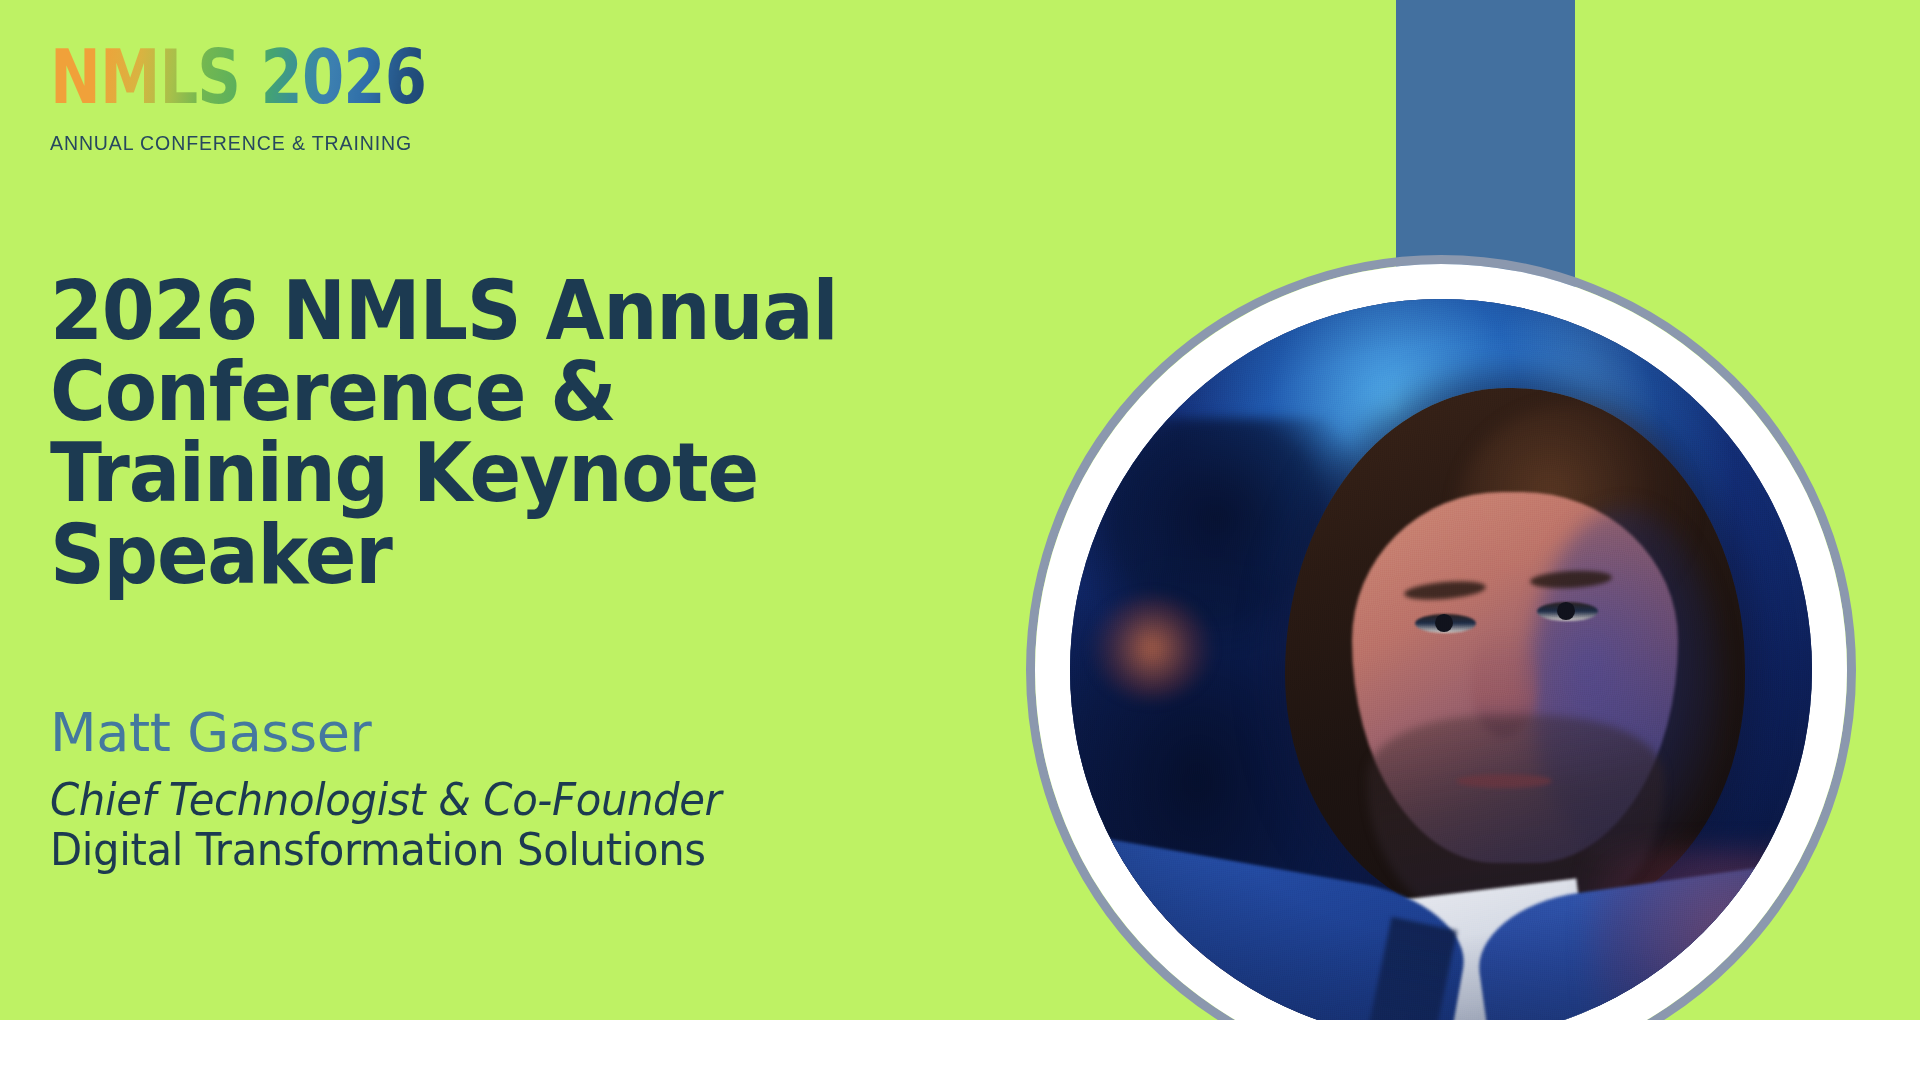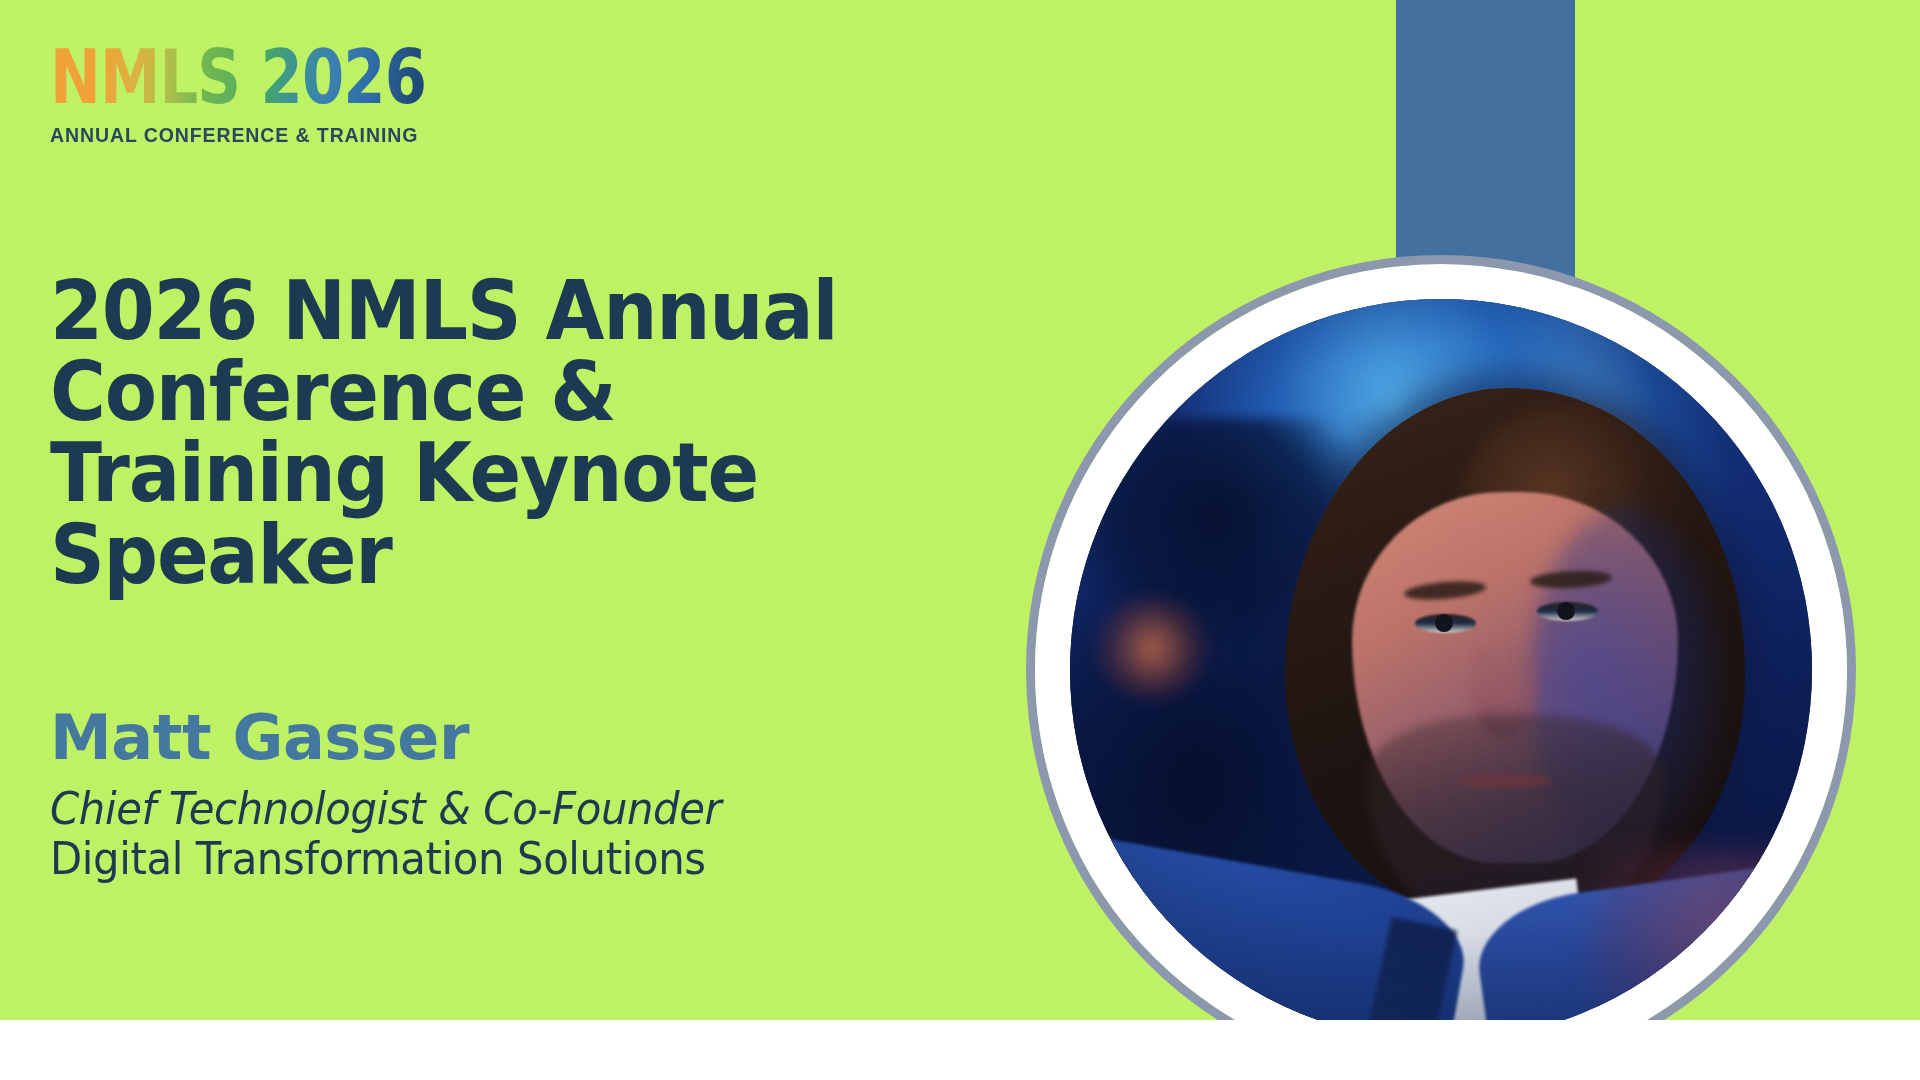--- a/index.html
+++ b/index.html
@@ -63,23 +63,23 @@
         #23507f 94%,
         #1d4570 100%);
     -webkit-background-clip: text;
     background-clip: text;
     color: transparent;
     -webkit-text-fill-color: transparent;
     transform: scaleX(0.82);
     transform-origin: left center;
   }
   .logo-sub {
-    margin-top: 12px;
+    margin-top: 20px;
     font-family: "Liberation Sans", sans-serif;
-    font-weight: bold;
+    font-weight: normal;
     font-size: 19.5px;
     letter-spacing: 0.9px;
     color: #27485f;
     white-space: nowrap;
   }
 
   
   .copy {
     position: absolute;
     left: 50px;
@@ -96,22 +96,22 @@
     color: #1c3a51;
     margin: 0;
     transform: scaleX(0.93);
     transform-origin: left top;
   }
   .headline .ln { display: block; white-space: nowrap; }
 
   .speaker-name {
     margin-top: 110px;
     font-family: "DejaVu Sans", sans-serif;
-    font-weight: bold;
-    font-size: 62px;
+    font-weight: normal;
+    font-size: 54px;
     line-height: 1.05;
     letter-spacing: -0.4px;
     color: #44789f;
     white-space: nowrap;
   }
   .speaker-role {
     margin-top: 14px;
     font-family: "DejaVu Sans", sans-serif;
     font-style: italic;
     font-weight: 400;

